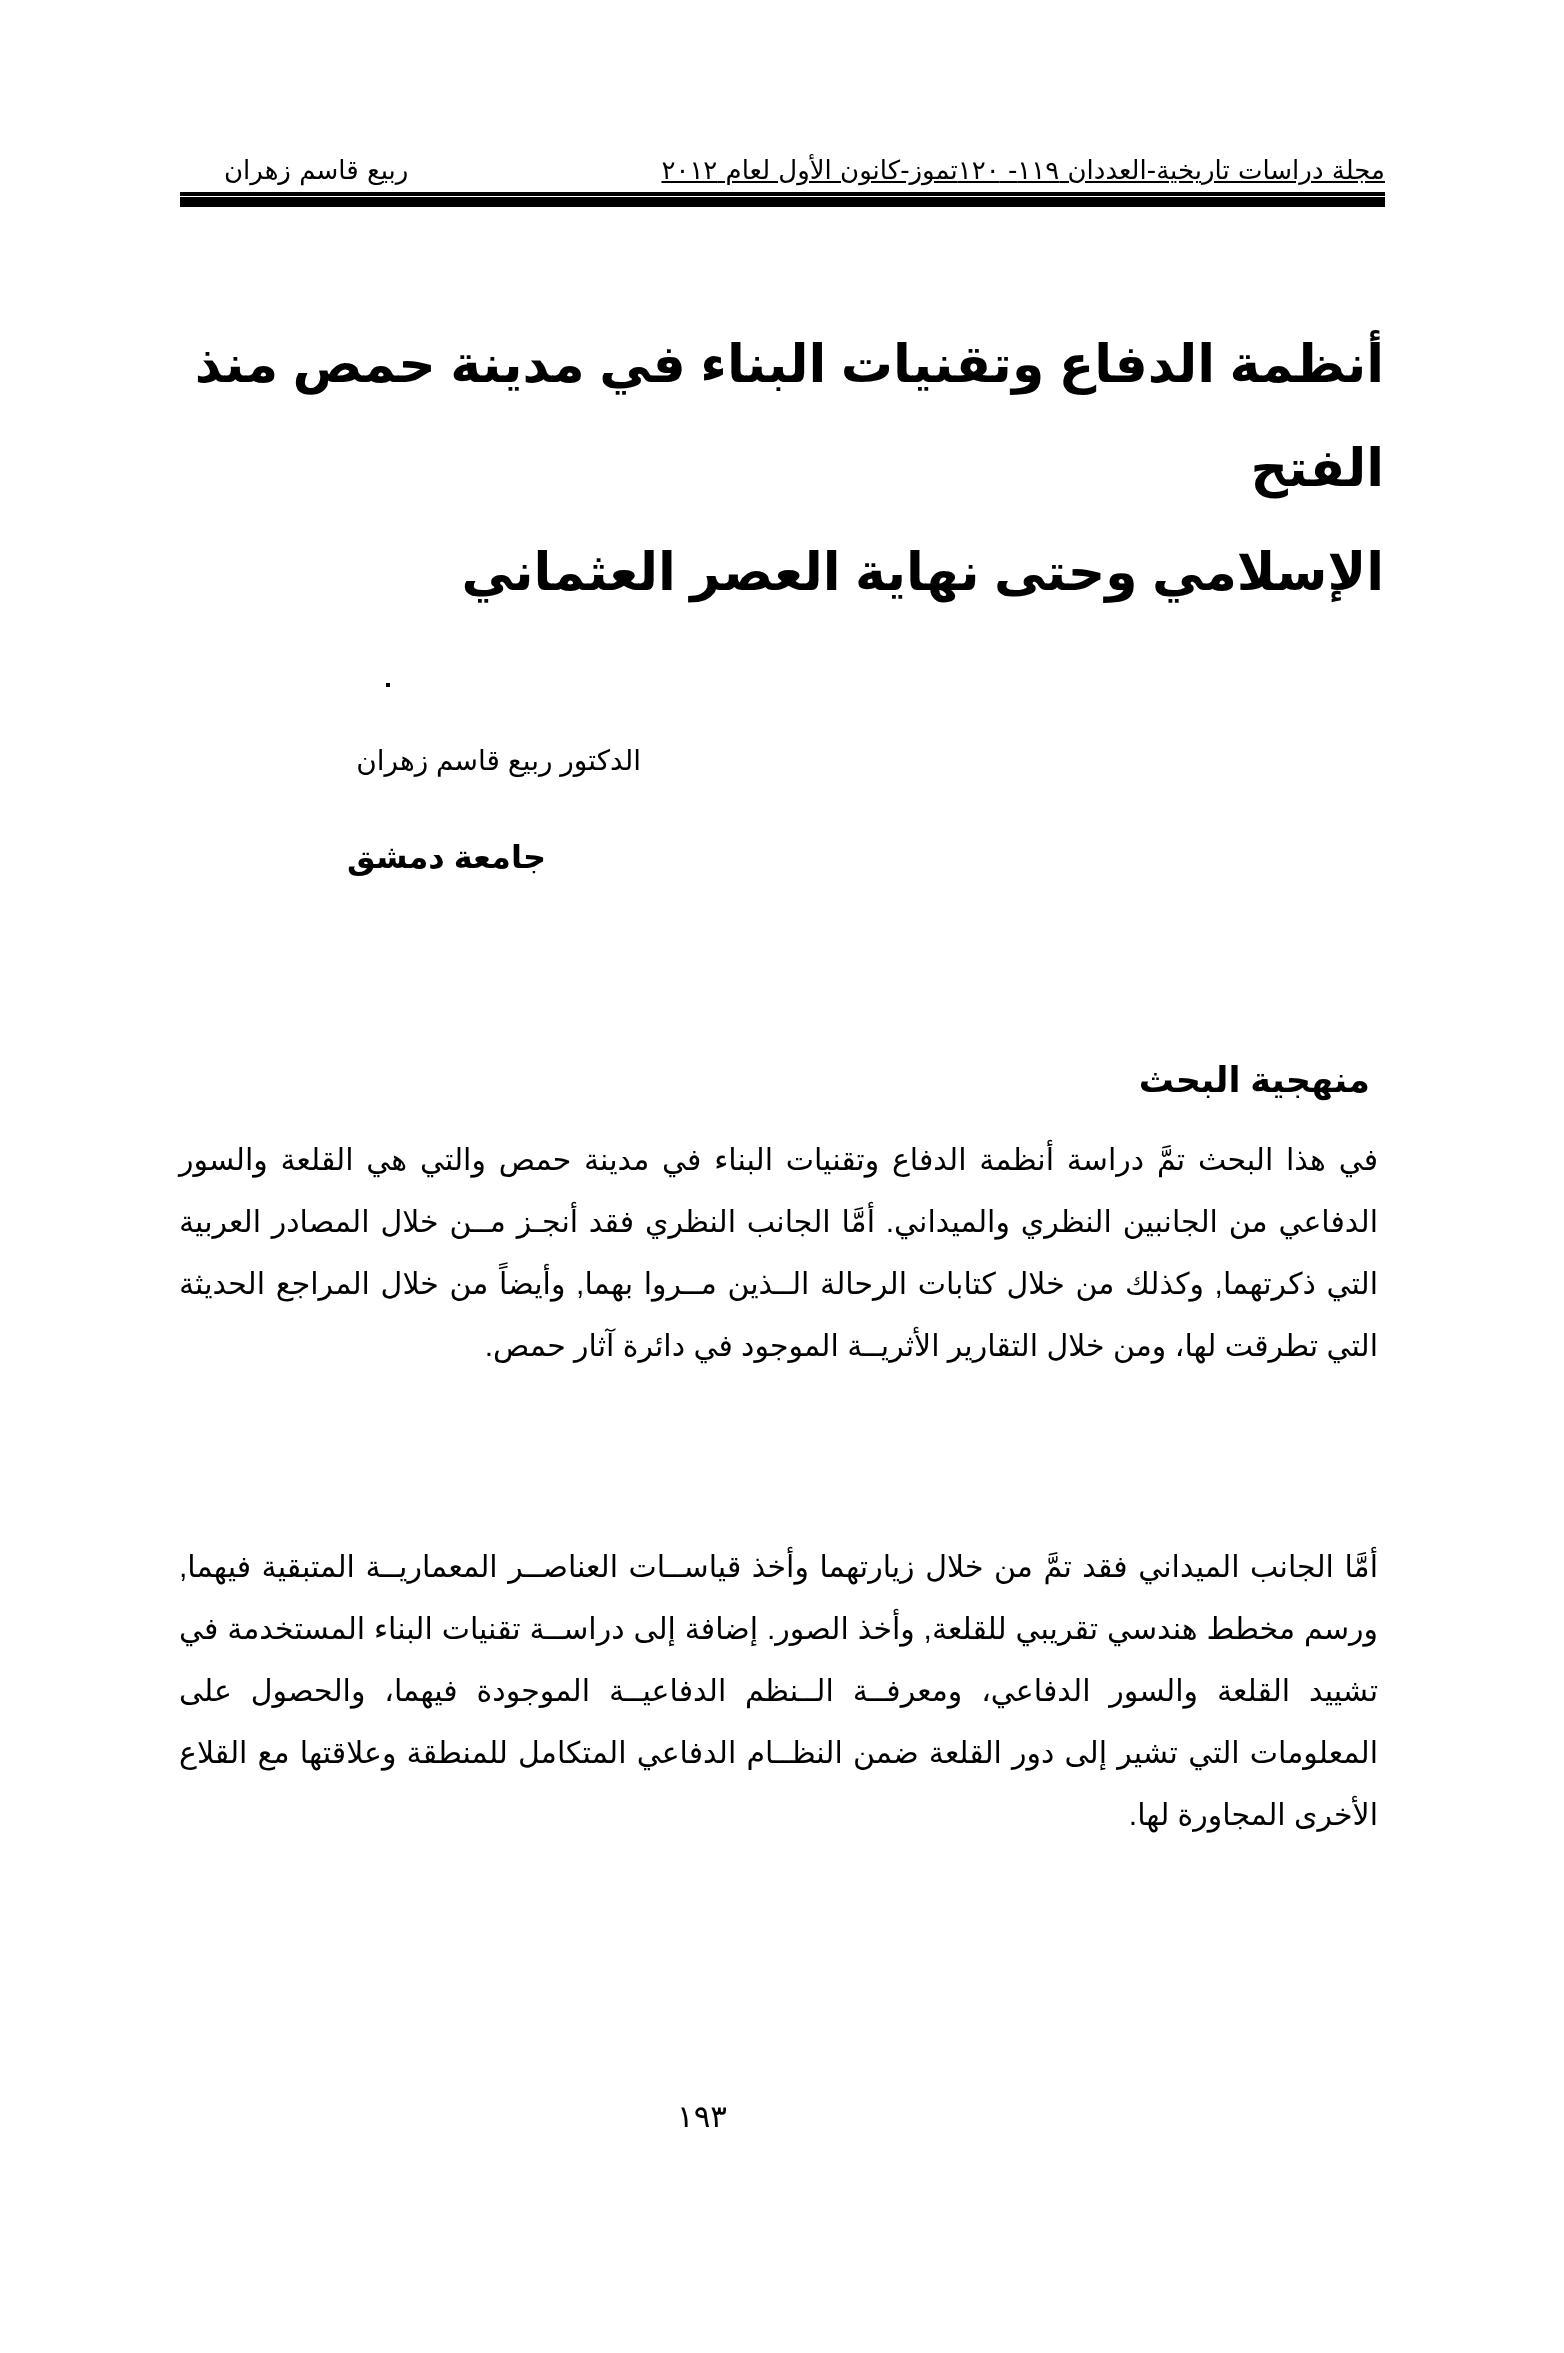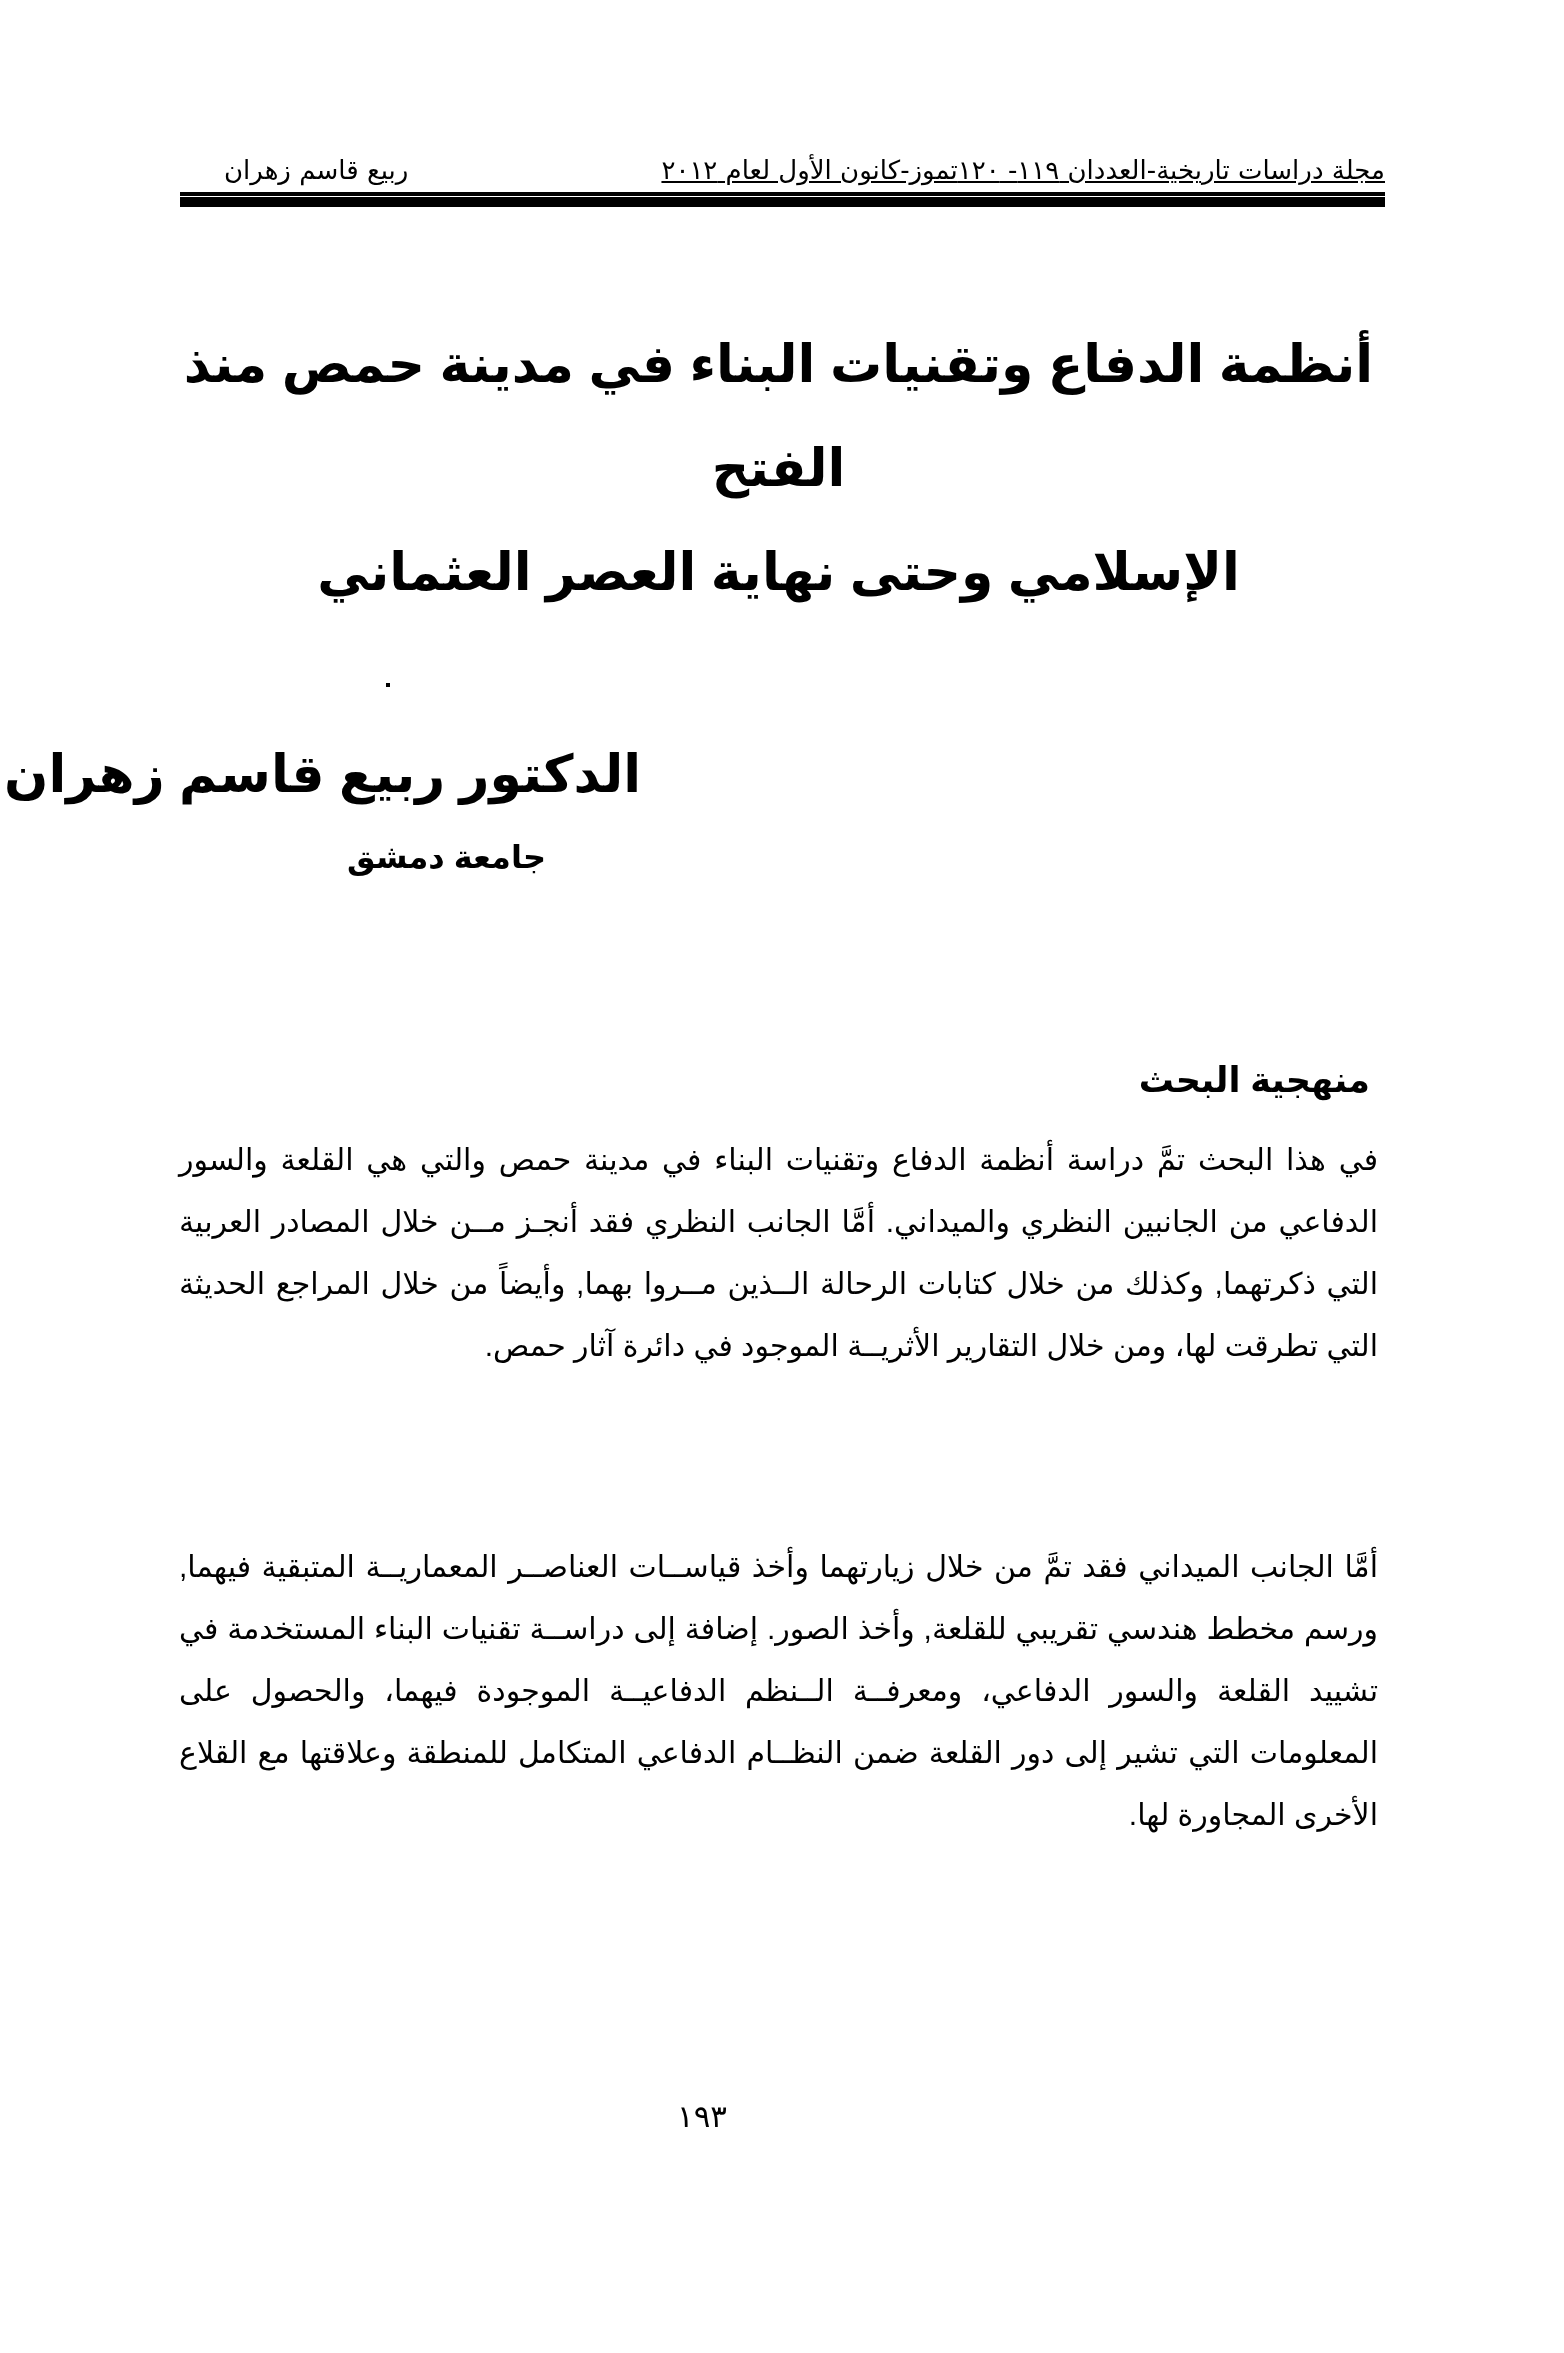--- a/index.html
+++ b/index.html
@@ -59,34 +59,33 @@
       top: 197px;
       height: 10.4px;
       background: #000;
     }
     
     .title {
       position: absolute;
       left: 173px;
       width: 1211px;
       top: 312px;
-      text-align: center;
       font-weight: bold;
       font-size: 52px;
       line-height: 104px;
       margin: 0;
     }
     .title span { display: block; }
     
     .author {
       position: absolute;
       right: 924px;
       top: 744px;
-      font-weight: bold;
-      font-size: 52px;
+      font-weight: normal;
+      font-size: 28px;
       white-space: nowrap;
       margin: 0;
     }
     .affiliation {
       position: absolute;
       right: 1019px;
       top: 838px;
       font-weight: bold;
       font-size: 32px;
       white-space: nowrap;

